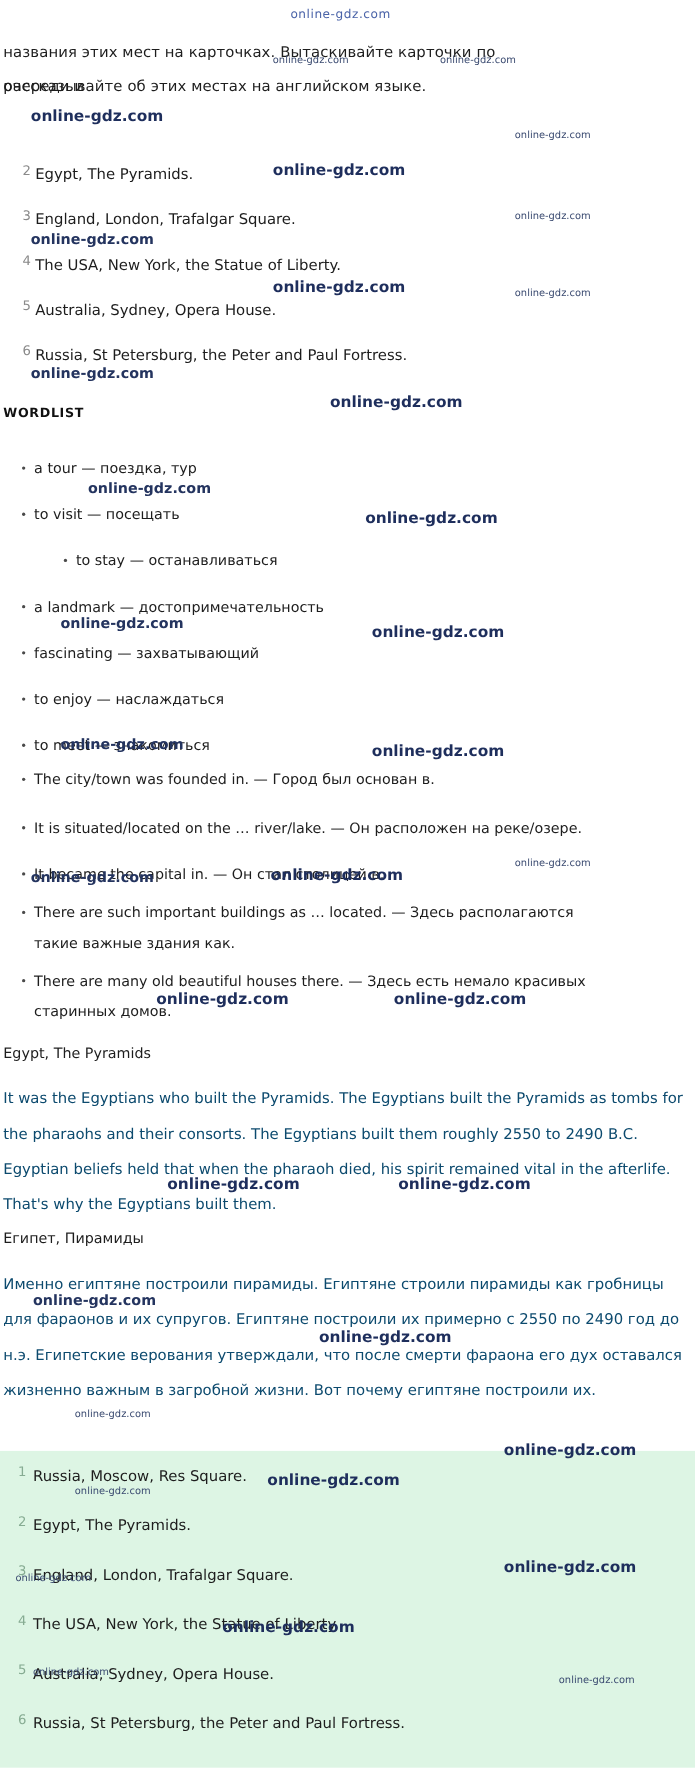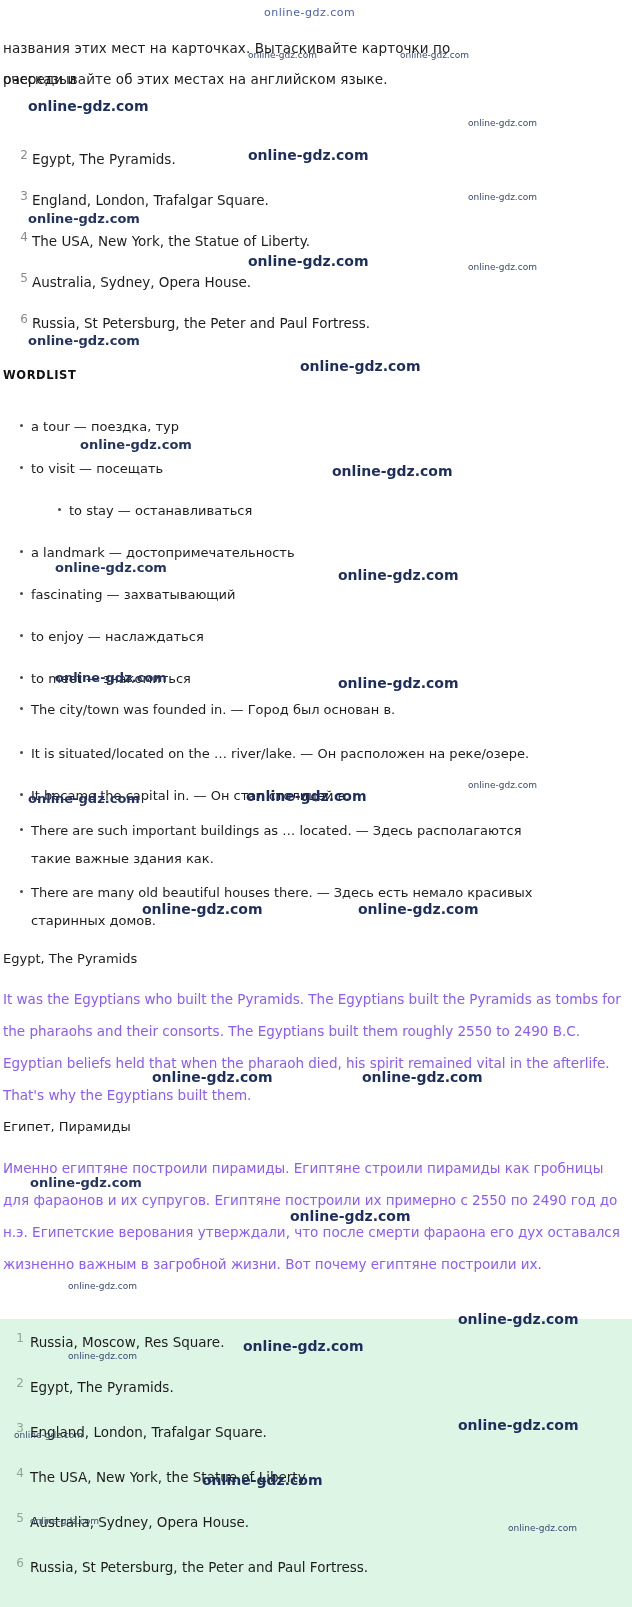--- a/index.html
+++ b/index.html
@@ -115,21 +115,21 @@
     font-size: 13px;
     color: #1d1d1d;
   }
 
   .body-text {
     position: absolute;
     left: 3px;
     width: 620px;
     font-size: 13.5px;
     line-height: 32px;
-    color: #8b5cf6;
+    color: #0c4a6e;
   }
 
   
   .answerblock {
     position: absolute;
     left: 0;
     width: 632px;
     background: #ddf5e4;
   }
   .answerblock .numrow { height: 45px; }

